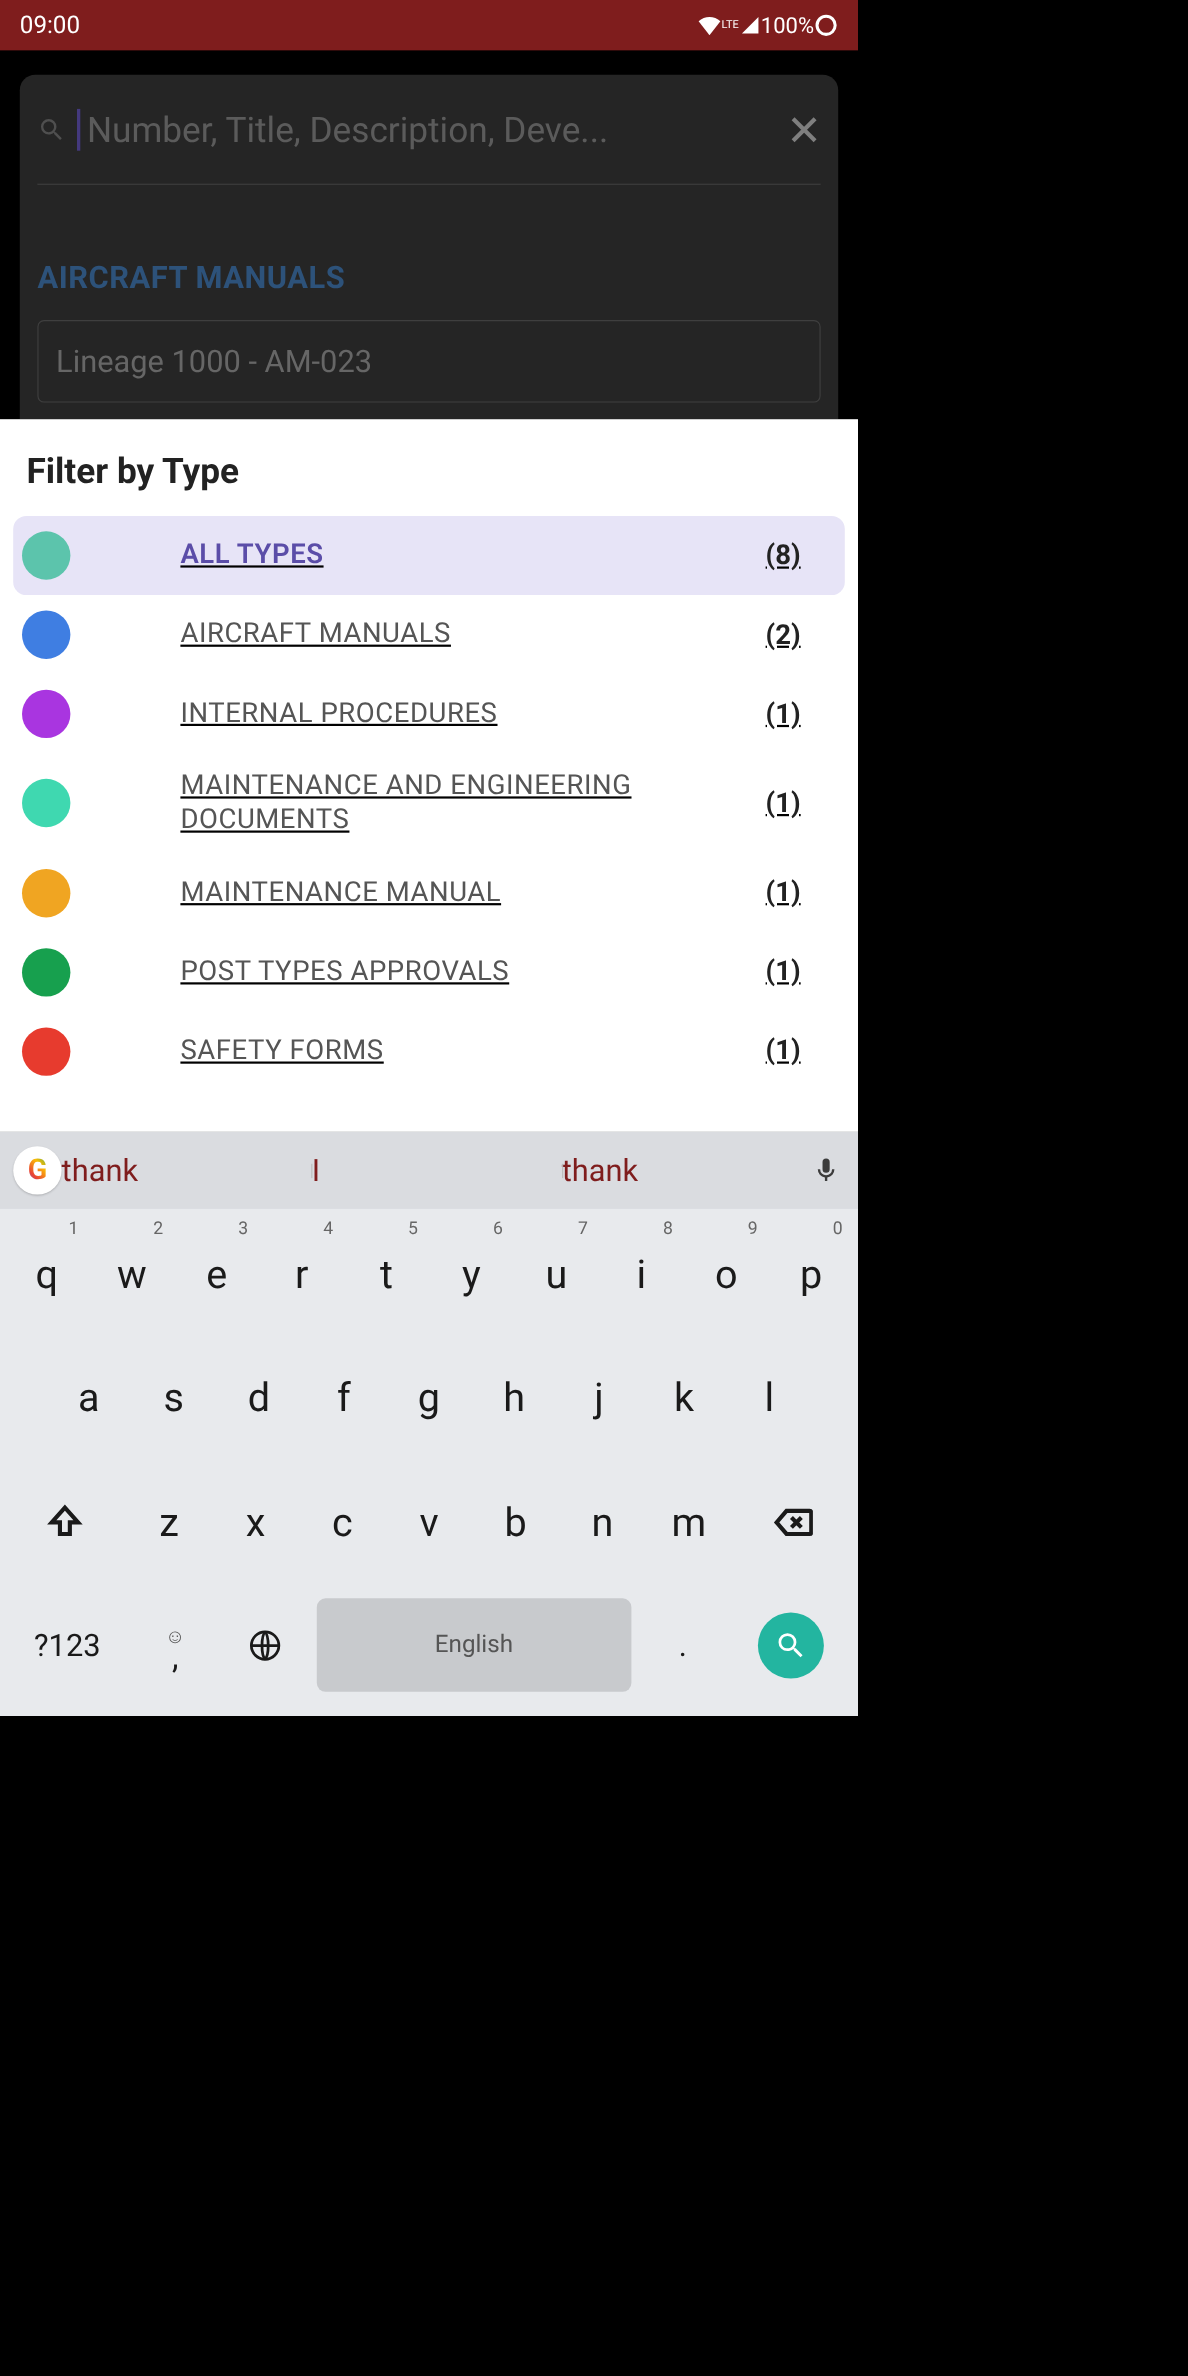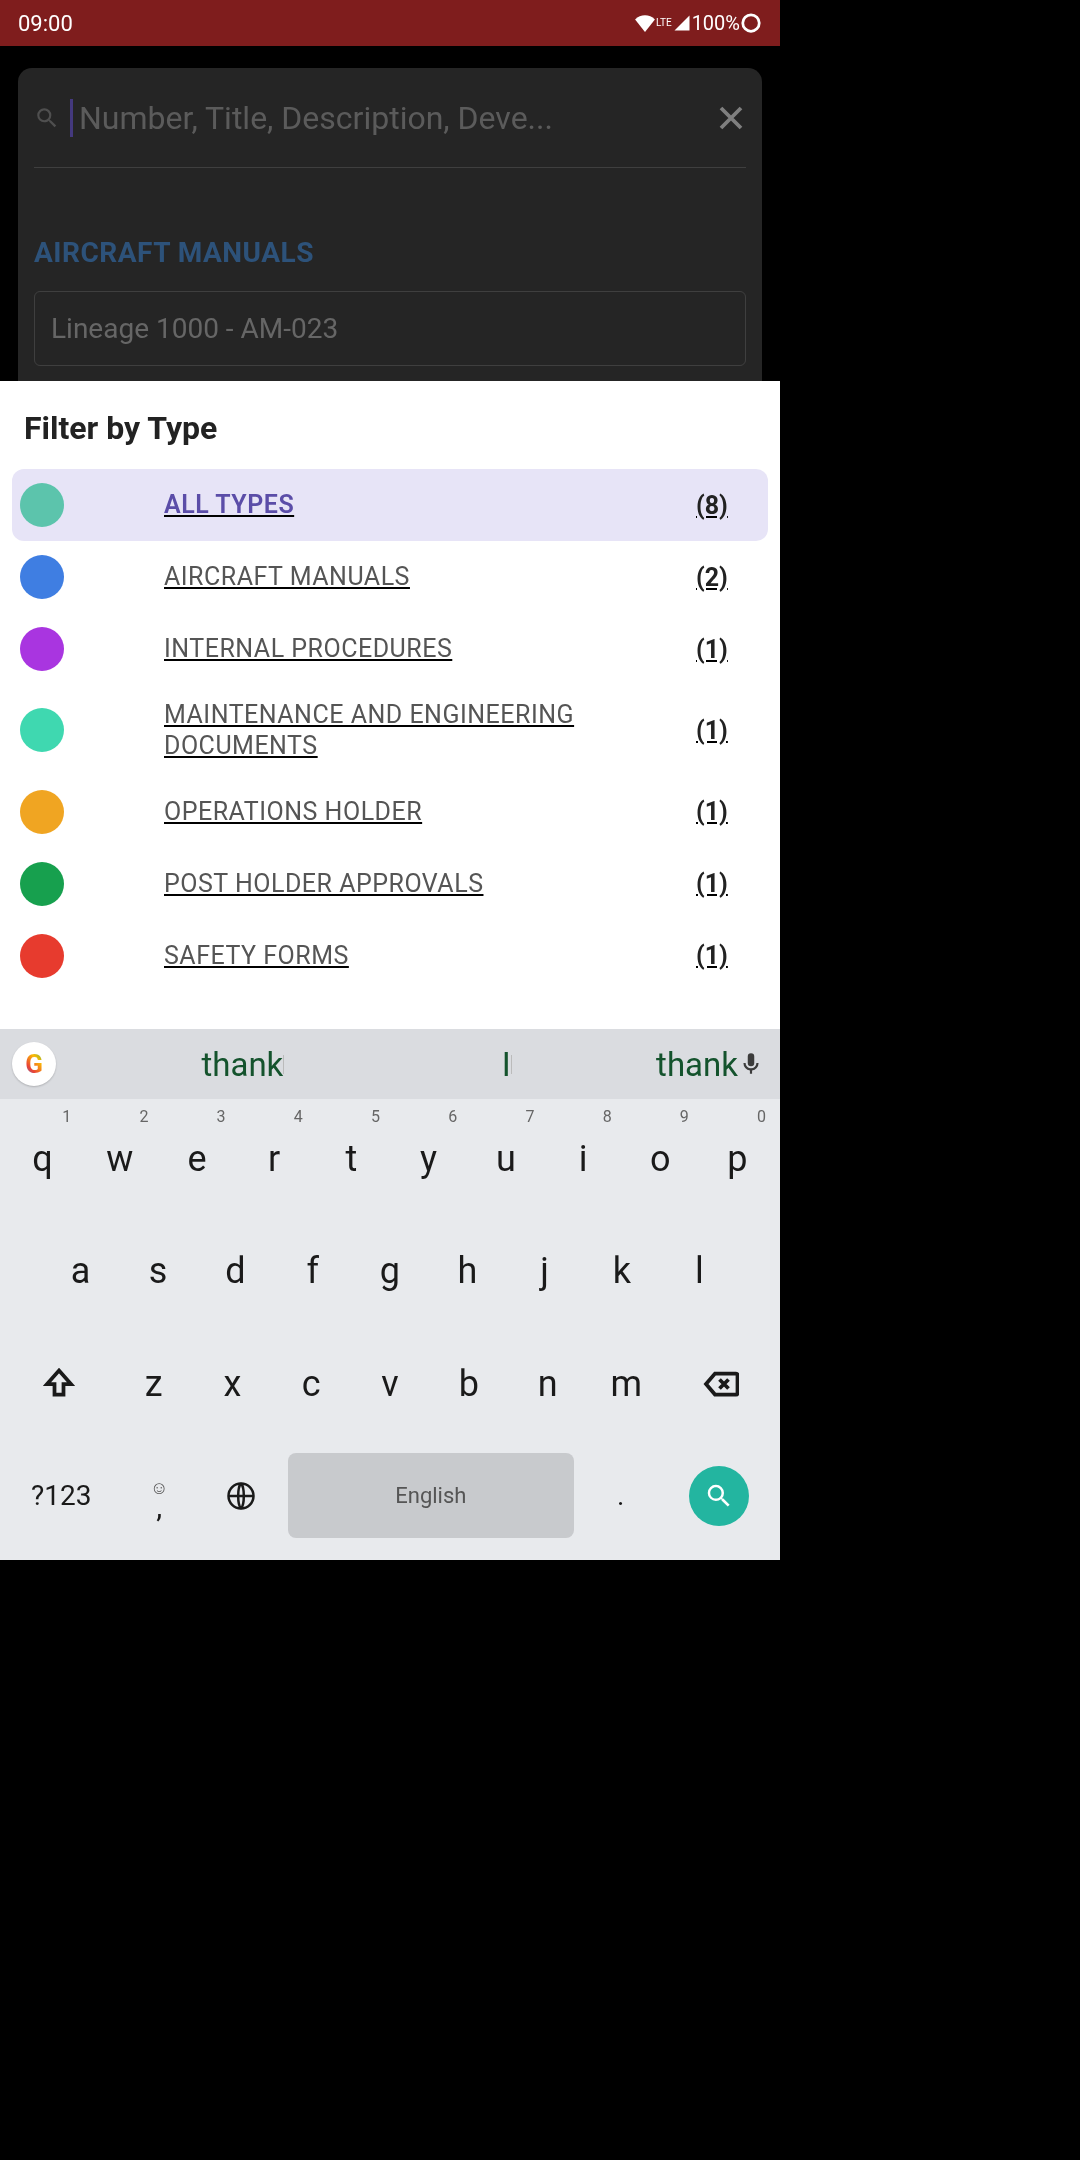--- a/index.html
+++ b/index.html
@@ -59,21 +59,21 @@
 .filter-count { font-size: 25px; font-weight: 700; color: #222; min-width: 60px; }
 
 .keyboard {
   background: #e8eaed; height: 531px; display: flex; flex-direction: column;
 }
 .kb-suggest {
   height: 70px; background: #dadce0; display: flex; align-items: center;
 }
 .g-wrap{width:44px;height:44px;border-radius:50%;background:#fff;margin-left:12px;display:flex;align-items:center;justify-content:center;box-shadow:0 1px 2px rgba(0,0,0,.2);}
 .g-wrap span{font-weight:700;font-size:26px;background:linear-gradient(45deg,#4285f4,#ea4335,#fbbc05,#34a853);-webkit-background-clip:text;color:transparent;}
-.sugg { flex: 1; text-align: right; font-size: 33px; color: #14532d; position: relative; }
+.sugg { flex: 1; text-align: left; font-size: 28px; color: #7f1d1d; position: relative; }
 .sugg + .sugg::before { content:""; position:absolute; left:0; top:10px; bottom:10px; width:1px; background:#bbb; }
 .mic { width: 26px; height: 26px; fill: #3c3c3c; margin-right: 16px; }
 
 .kb-rows { flex:1; display:flex; flex-direction:column; padding: 4px 4px 8px; }
 .kb-row { flex:1; display:flex; align-items:center; }
 .key {
   flex:1; display:flex; align-items:center; justify-content:center;
   font-size: 36px; color:#1a1a1a; position:relative; height: 100%;
 }
 .key sup { position:absolute; top:4px; right:10px; font-size:16px; color:#666; }
@@ -154,26 +154,26 @@
         <div class="filter-label">INTERNAL PROCEDURES</div>
         <div class="filter-count">(1)</div>
       </div>
       <div class="filter-row">
         <div class="dot" style="background:#3fd8b0"></div>
         <div class="filter-label">MAINTENANCE AND ENGINEERING DOCUMENTS</div>
         <div class="filter-count">(1)</div>
       </div>
       <div class="filter-row">
         <div class="dot" style="background:#f0a522"></div>
-        <div class="filter-label">OPERATIONS HOLDER</div>
+        <div class="filter-label">MAINTENANCE MANUAL</div>
         <div class="filter-count">(1)</div>
       </div>
       <div class="filter-row">
         <div class="dot" style="background:#17a04e"></div>
-        <div class="filter-label">POST HOLDER APPROVALS</div>
+        <div class="filter-label">POST TYPES APPROVALS</div>
         <div class="filter-count">(1)</div>
       </div>
       <div class="filter-row">
         <div class="dot" style="background:#e73b2e"></div>
         <div class="filter-label">SAFETY FORMS</div>
         <div class="filter-count">(1)</div>
       </div>
     </div>
 </div>
 

